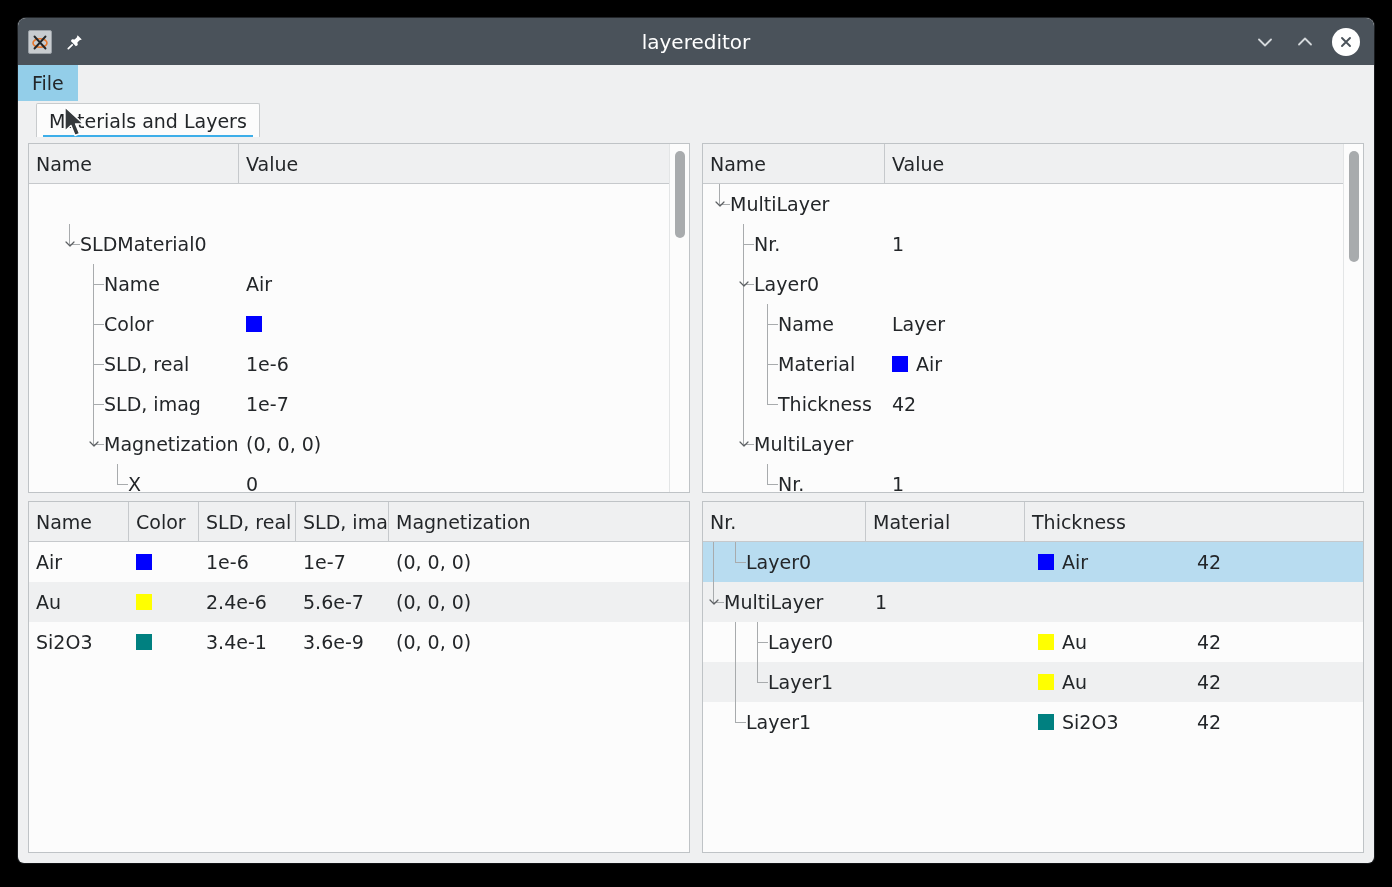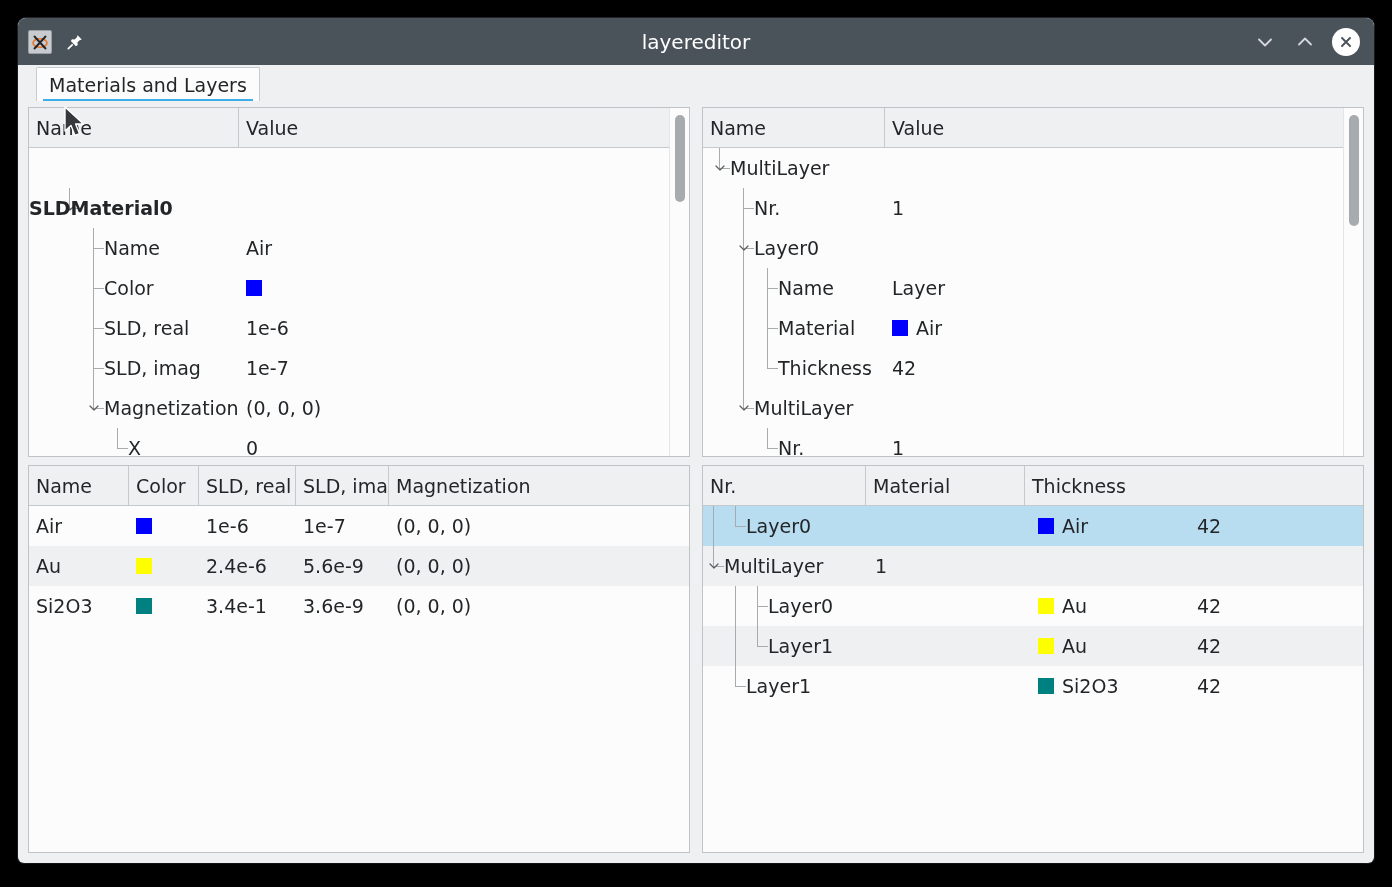--- a/index.html
+++ b/index.html
@@ -199,20 +199,25 @@
         </svg>
       </div>
       <div class="closebtn">
         <svg width="20" height="20" viewBox="0 0 20 20">
           <path d="M6 6 L14 14 M14 6 L6 14" stroke="#4a525a" stroke-width="1.9" stroke-linecap="round"></path>
         </svg>
       </div>
     </div>
   </div>
 
+  <div id="menubar">
+    <div class="menu-item active">
+      <span>File</span>
+    </div>
+  </div>
 
   <div id="tabbar">
     <div class="tab selected">
       <span>Materials and Layers</span>
     </div>
   </div>
 
   <div id="content">
 
     <div class="panel">
@@ -226,21 +231,21 @@
           </div>
           <div class="row">
             <div class="namecell" style="width: 210px; position: relative;">
               <div class="half-guide-top" style="left: 40px;"></div>
               <div class="elbow" style="left: 40px;"></div>
               <div class="chev" style="left: 34px;">
                 <svg width="12" height="12" viewBox="0 0 12 12">
                   <path d="M2 4 L6 8 L10 4" fill="none" stroke="#5c6063" stroke-width="1.2" stroke-linecap="round" stroke-linejoin="round"></path>
                 </svg>
               </div>
-              <span class="label" style=" font-weight: bold;">SLDMaterial0</span>
+              <span class="label" style="margin-left: 51px;">SLDMaterial0</span>
             </div>
             <div class="tcell" style="flex: 1 1 0%;"></div>
           </div>
           <div class="row">
             <div class="namecell" style="width: 210px; position: relative;">
               <div class="guide" style="left: 64px;"></div>
               <div class="elbow" style="left: 64px;"></div>
               <span class="label" style="margin-left: 75px;">Name</span>
             </div>
             <div class="tcell" style="flex: 1 1 0%;">
@@ -430,21 +435,21 @@
             <div class="tcell" style="width: 97px;">1e-6</div>
             <div class="tcell" style="width: 93px;">1e-7</div>
             <div class="tcell" style="flex: 1 1 0%;">(0, 0, 0)</div>
           </div>
           <div class="row alt">
             <div class="tcell" style="width: 100px;">Au</div>
             <div class="tcell" style="width: 70px;">
               <span class="sw" style="background: rgb(255, 255, 0);"></span>
             </div>
             <div class="tcell" style="width: 97px;">2.4e-6</div>
-            <div class="tcell" style="width: 93px;">5.6e-9</div>
+            <div class="tcell" style="width: 93px;">5.6e-7</div>
             <div class="tcell" style="flex: 1 1 0%;">(0, 0, 0)</div>
           </div>
           <div class="row">
             <div class="tcell" style="width: 100px;">Si2O3</div>
             <div class="tcell" style="width: 70px;">
               <span class="sw" style="background: rgb(0, 128, 128);"></span>
             </div>
             <div class="tcell" style="width: 97px;">3.4e-1</div>
             <div class="tcell" style="width: 93px;">3.6e-9</div>
             <div class="tcell" style="flex: 1 1 0%;">(0, 0, 0)</div>

